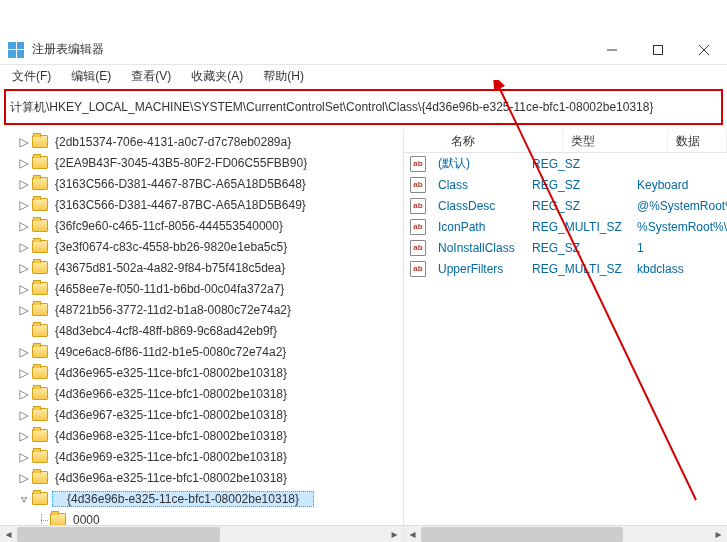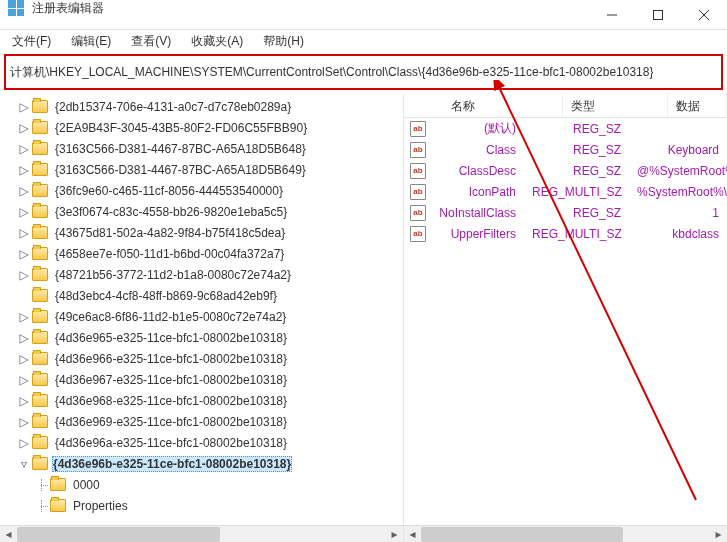--- a/index.html
+++ b/index.html
@@ -1,56 +1,56 @@
 <!DOCTYPE html>
 <html><head>
 <meta charset="utf-8">
 <style>
 * { margin: 0; padding: 0; box-sizing: border-box; font-family: "Microsoft YaHei", "Segoe UI", sans-serif; font-size: 12px; }
 body { background: #fff; width: 727px; height: 542px; overflow: hidden; position: relative; display: flex; flex-direction: column; }
 
-.titlebar { height: 30px; background: #fff; display: flex; align-items: flex-start; padding: 0 0 0 8px; border-bottom: 1px solid #e5e5e5; }
+.titlebar { height: 30px; background: #fff; display: flex; align-items: center; padding: 0 0 0 8px; border-bottom: 1px solid #e5e5e5; margin-top: 35px; }
 .titlebar .app-icon { width: 16px; height: 16px; margin-right: 8px; display: grid; grid-template-columns: 1fr 1fr; grid-template-rows: 1fr 1fr; gap: 1px; }
 .titlebar .app-icon div { background: #4aa3df; }
 .titlebar .title { flex: 1; color: #333; }
 .win-btns { display: flex; height: 100%; }
 .win-btn { width: 46px; height: 100%; display: flex; align-items: center; justify-content: center; color: #555; }
 .win-btn svg { width: 10px; height: 10px; }
 
 .menubar { height: 22px; background: #fff; display: flex; align-items: center; padding: 0 6px; gap: 8px; }
 .menubar span { padding: 2px 6px; color: #333; }
 
 .addressbar { height: 22px; border: 2px solid #d40000; margin: 2px 4px 4px 4px; display: flex; align-items: center; padding: 16px 4px; background: #fff; }
 .addressbar span { color: #333; white-space: nowrap; overflow: hidden; }
 
 .content { flex: 1; display: flex; overflow: hidden; }
 .left-pane { width: 404px; border-right: 1px solid #e5e5e5; overflow: hidden; position: relative; display: flex; flex-direction: column; }
 .right-pane { flex: 1; overflow: hidden; display: flex; flex-direction: column; }
 
 .tree { flex: 1; overflow-y: auto; overflow-x: hidden; padding: 2px 0; }
 .tree-item { display: flex; align-items: center; height: 21px; padding-left: 18px; white-space: nowrap; }
 .tree-item.lvl2 { padding-left: 36px; }
-.tree-item.selected .label { background: #cce8ff; border: 1px dotted #3399ff; padding: 0 0; font-weight: bold; }
+.tree-item.selected .label { background: #cce8ff; border: 1px dotted #3399ff; padding: 0 14px; }
 .expander { width: 12px; height: 12px; display: flex; align-items: center; justify-content: center; color: #666; margin-right: 2px; }
 .dotted { width: 12px; height: 12px; position: relative; margin-right: 2px; }
 .dotted::before { content: ""; position: absolute; left: 5px; top: 0; width: 1px; height: 12px; border-left: 1px dotted #999; }
 .dotted::after { content: ""; position: absolute; left: 5px; top: 6px; width: 7px; height: 1px; border-top: 1px dotted #999; }
 .folder-icon { width: 16px; height: 13px; background: linear-gradient(#ffe9a8, #f7ca4d); border: 1px solid #d4a017; border-radius: 1px; margin-right: 4px; position: relative; }
 .folder-icon::before { content: ""; position: absolute; top: -3px; left: 0; width: 6px; height: 3px; background: #f7ca4d; border: 1px solid #d4a017; border-bottom: none; border-radius: 1px 1px 0 0; }
 .label { color: #333; padding: 1px 3px; }
 
 .list-header { height: 24px; display: flex; border-bottom: 1px solid #e5e5e5; background: #fff; }
 .list-header .col { padding: 4px 8px; color: #333; border-right: 1px solid #f0f0f0; }
 .col-name { width: 120px; margin-left: 39px; }
 .col-type { width: 105px; }
 .col-data { flex: 1; }
 
 .list-body { flex: 1; overflow: hidden; position: relative; }
 .list-row { display: flex; height: 21px; align-items: center; }
-.list-row .cell { padding: 0 8px; color: #a21caf; white-space: nowrap; overflow: hidden; text-align: right; }
+.list-row .cell { padding: 0 8px; color: #0369a1; white-space: nowrap; overflow: hidden; }
 .val-icon { width: 16px; height: 16px; margin-left: 6px; margin-right: 4px; border: 1px solid #888; background: #fff; display: flex; align-items: center; justify-content: center; font-size: 8px; color: #c0392b; font-weight: bold; border-radius: 1px; flex-shrink: 0; }
 
 .hscroll { height: 17px; background: #f0f0f0; display: flex; align-items: center; border-top: 1px solid #ddd; }
 .hscroll .thumb { height: 15px; background: #cdcdcd; border-radius: 2px; }
 .hscroll .arrow { width: 17px; height: 17px; display: flex; align-items: center; justify-content: center; color: #606060; }
 .hscroll .track { flex: 1; height: 15px; position: relative; }
 
 .annotation-arrow { position: absolute; top: 80px; left: 486px; pointer-events: none; z-index: 100; }
 </style>
 </head>

